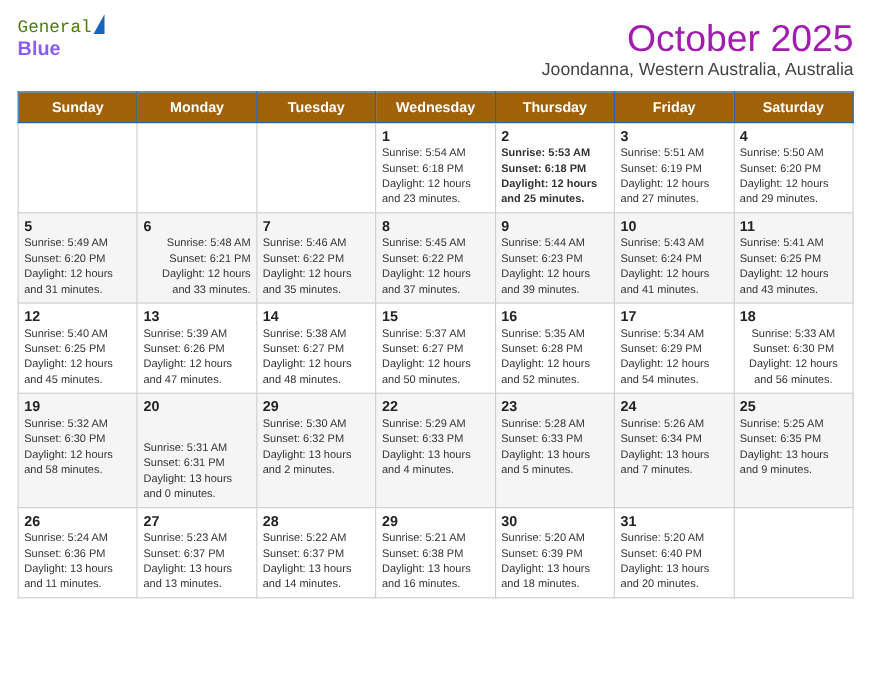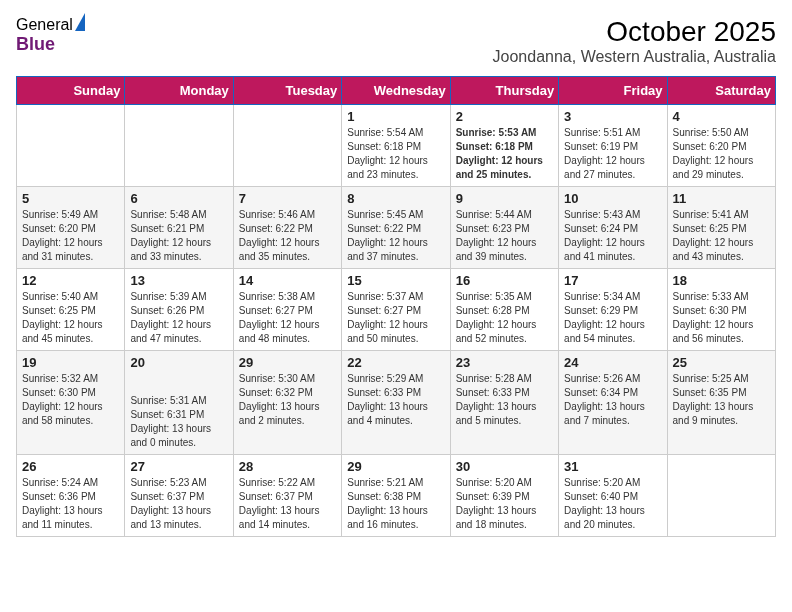--- a/index.html
+++ b/index.html
@@ -13,55 +13,55 @@
     .header {
       display: flex;
       justify-content: space-between;
       align-items: flex-start;
       margin-bottom: 10px;
     }
     .logo {
       display: flex;
       align-items: center;
     }
-    .logo-general { color: #000000; }
-    .logo-blue { color: #701a75; }
+    .logo-general { color: #4d7c0f; font-family: Liberation Mono, monospace; }
+    .logo-blue { color: #8b5cf6; }
     .logo-triangle {
       width: 0;
       height: 0;
       border-left: 10px solid transparent;
       border-right: 0px solid transparent;
       border-bottom: 18px solid #1565c0;
       margin-left: 2px;
       margin-top: -6px;
     }
     .title-section { text-align: right; }
     .title-section h1 {
-      font-size: 28px;
+      font-size: 34px;
       font-weight: normal;
-      color: #000000;
+      color: #a21caf;
     }
     .title-section h2 {
       font-size: 16px;
       font-weight: normal;
       color: #444;
       margin-left: 40px;
     }
     table {
       width: 100%;
       border-collapse: collapse;
       border: 1px solid #ccc;
     }
     thead tr th {
-      background: #be185d;
+      background: #a16207;
       color: #fff;
       font-size: 13px;
       font-weight: bold;
       padding: 6px 4px;
-      text-align: right;
+      text-align: center;
       border: 1px solid #1565c0;
     }
     tbody tr td {
       vertical-align: top;
       width: calc(100% / 7);
       min-height: 80px;
       height: 80px;
       padding: 4px 5px;
       border: 1px solid #ccc;
       font-size: 10.5px;
@@ -153,21 +153,21 @@
       <tr>
         <td>
           <span class="day-number">5</span>
           <div class="day-info" style="white-space: pre-line;">Sunrise: 5:49 AM
 Sunset: 6:20 PM
 Daylight: 12 hours
 and 31 minutes.</div>
         </td>
         <td>
           <span class="day-number">6</span>
-          <div class="day-info" style="white-space: pre-line;">Sunrise: 5:48 AM
+          <div class="day-info" style="white-space: pre-line; text-align: right;">Sunrise: 5:48 AM
 Sunset: 6:21 PM
 Daylight: 12 hours
 and 33 minutes.</div>
         </td>
         <td>
           <span class="day-number">7</span>
           <div class="day-info" style="white-space: pre-line;">Sunrise: 5:46 AM
 Sunset: 6:22 PM
 Daylight: 12 hours
 and 35 minutes.</div>
@@ -239,21 +239,21 @@
         </td>
         <td>
           <span class="day-number">17</span>
           <div class="day-info" style="white-space: pre-line;">Sunrise: 5:34 AM
 Sunset: 6:29 PM
 Daylight: 12 hours
 and 54 minutes.</div>
         </td>
         <td>
           <span class="day-number">18</span>
-          <div class="day-info" style="white-space: pre-line;">Sunrise: 5:33 AM
+          <div class="day-info" style="white-space: pre-line; text-align: center;">Sunrise: 5:33 AM
 Sunset: 6:30 PM
 Daylight: 12 hours
 and 56 minutes.</div>
         </td>
       </tr>
       <tr>
         <td>
           <span class="day-number">19</span>
           <div class="day-info" style="white-space: pre-line;">Sunrise: 5:32 AM
 Sunset: 6:30 PM

